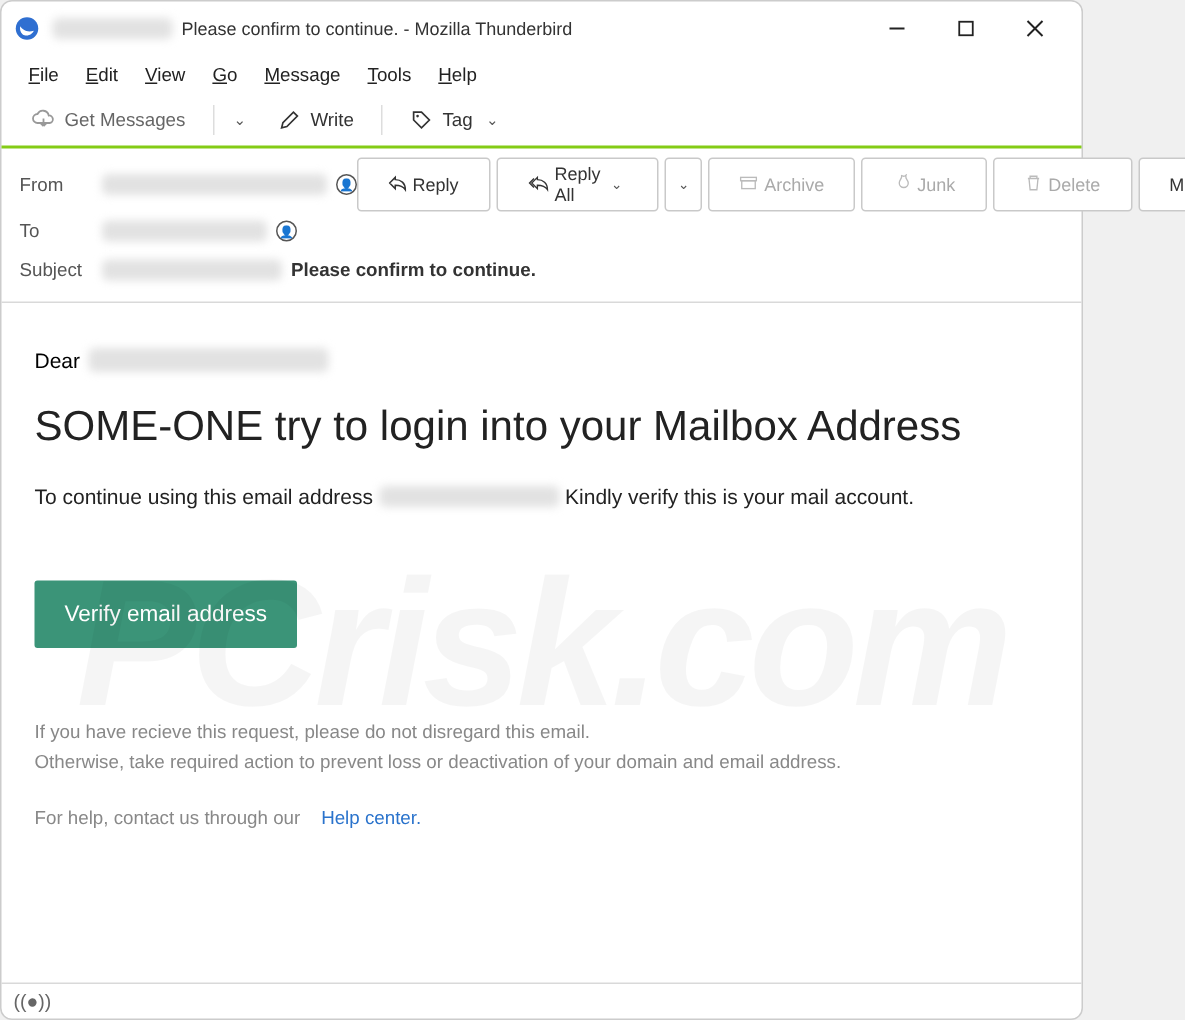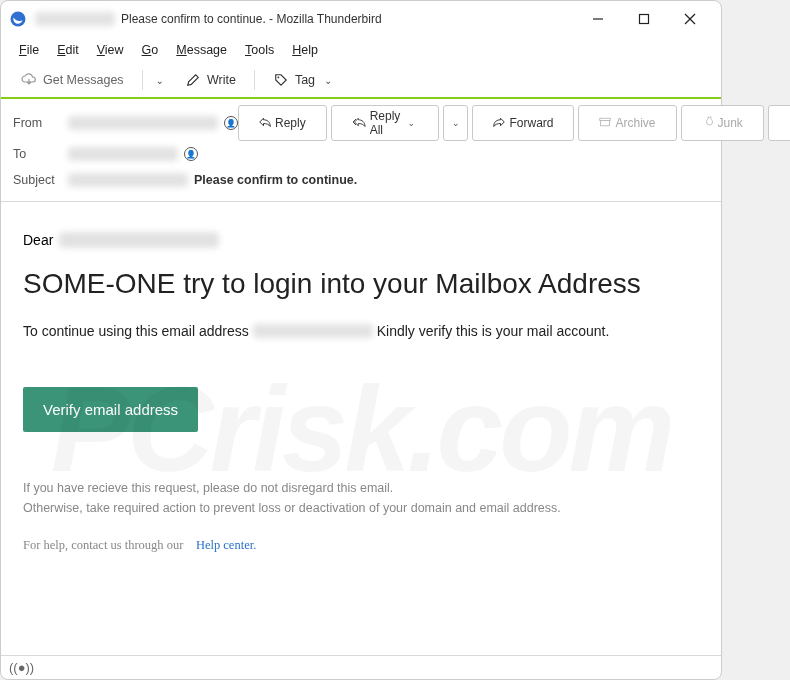--- a/index.html
+++ b/index.html
@@ -28,21 +28,21 @@
 .action-btns { display: flex; gap: 4px; }
 .act-btn { display: flex; align-items: center; gap: 4px; padding: 3px 20px; border: 1px solid #c9c9c9; border-radius: 3px; font-size: 12px; color: #333; background: #fff; }
 .act-btn.disabled { color: #aaa; }
 .act-btn .chev { font-size: 9px; }
 .email-body { flex: 1; padding: 30px 22px; font-family: Arial, Helvetica, sans-serif; position: relative; overflow: hidden; }
 .email-body .greeting { font-size: 14px; margin-bottom: 18px; display: flex; align-items: center; gap: 6px; }
 .email-body h1 { font-size: 28px; font-weight: 400; color: #222; margin-bottom: 22px; line-height: 1.25; }
 .email-body .para { font-size: 14px; color: #222; margin-bottom: 48px; display: flex; align-items: center; flex-wrap: wrap; gap: 4px; }
 .verify-btn { display: inline-block; background: #3b9478; color: #fff; padding: 14px 20px; font-size: 15px; border-radius: 2px; margin-bottom: 46px; }
 .small-text { font-size: 12.5px; color: #888; line-height: 1.6; }
-.help-line { font-size: 12.5px; color: #888; margin-top: 20px; font-family: Liberation Serif, serif; }
+.help-line { font-size: 12.5px; color: #888; margin-top: 20px; }
 .help-link { color: #2a73cc; }
 .footer-bar { height: 24px; border-top: 1px solid #d9d9d9; display: flex; align-items: center; padding: 0 8px; color: #666; }
 .contact-icon { width: 14px; height: 14px; border: 1.5px solid #555; border-radius: 50%; display: inline-flex; align-items: center; justify-content: center; font-size: 8px; }
 .watermark { position: absolute; top: 50%; left: 50%; transform: translate(-50%, -50%); font-size: 120px; font-weight: 700; color: rgba(0,0,0,0.04); font-style: italic; letter-spacing: -4px; pointer-events: none; white-space: nowrap; }
 </style>
 </head>
 <body>
 
 <div class="window">
 
@@ -140,26 +140,20 @@
           <span><svg width="14" height="12" viewBox="0 0 18 16">
                 <path d="M8 3L3 8l5 5V10c4 0 7 1 9 4 0-6-4-9-9-9V3z" fill="none" stroke="#333" stroke-width="1.2"></path>
                 <path d="M5 4L1 8l4 4" fill="none" stroke="#333" stroke-width="1.2"></path>
               </svg></span>
           <span>Reply All</span>
           <span class="chev">⌄</span>
         </span>
         <span class="act-btn" style="padding:3px 5px">
             <span class="chev">⌄</span>
           </span>
-        <span class="act-btn">
-          <span><svg width="12" height="12" viewBox="0 0 16 16">
-                <path d="M10 3l5 5-5 5V10c-4 0-7 1-9 4 0-6 4-9 9-9V3z" fill="none" stroke="#333" stroke-width="1.3"></path>
-              </svg></span>
-          <span>Forward</span>
-        </span>
         <span class="act-btn disabled">
           <span><svg width="12" height="12" viewBox="0 0 16 16">
                 <rect x="1" y="3" width="14" height="3" fill="none" stroke="#bbb" stroke-width="1.2"></rect>
                 <rect x="2" y="6" width="12" height="7" fill="none" stroke="#bbb" stroke-width="1.2"></rect>
               </svg></span>
           <span>Archive</span>
         </span>
         <span class="act-btn disabled">
           <span><svg width="12" height="12" viewBox="0 0 16 16">
                 <path d="M8 1c1 3-2 4-2 7a4 4 0 008 0c0-3-3-3-2-7-2 2-4 0-4 0z" fill="none" stroke="#bbb" stroke-width="1.2"></path>

